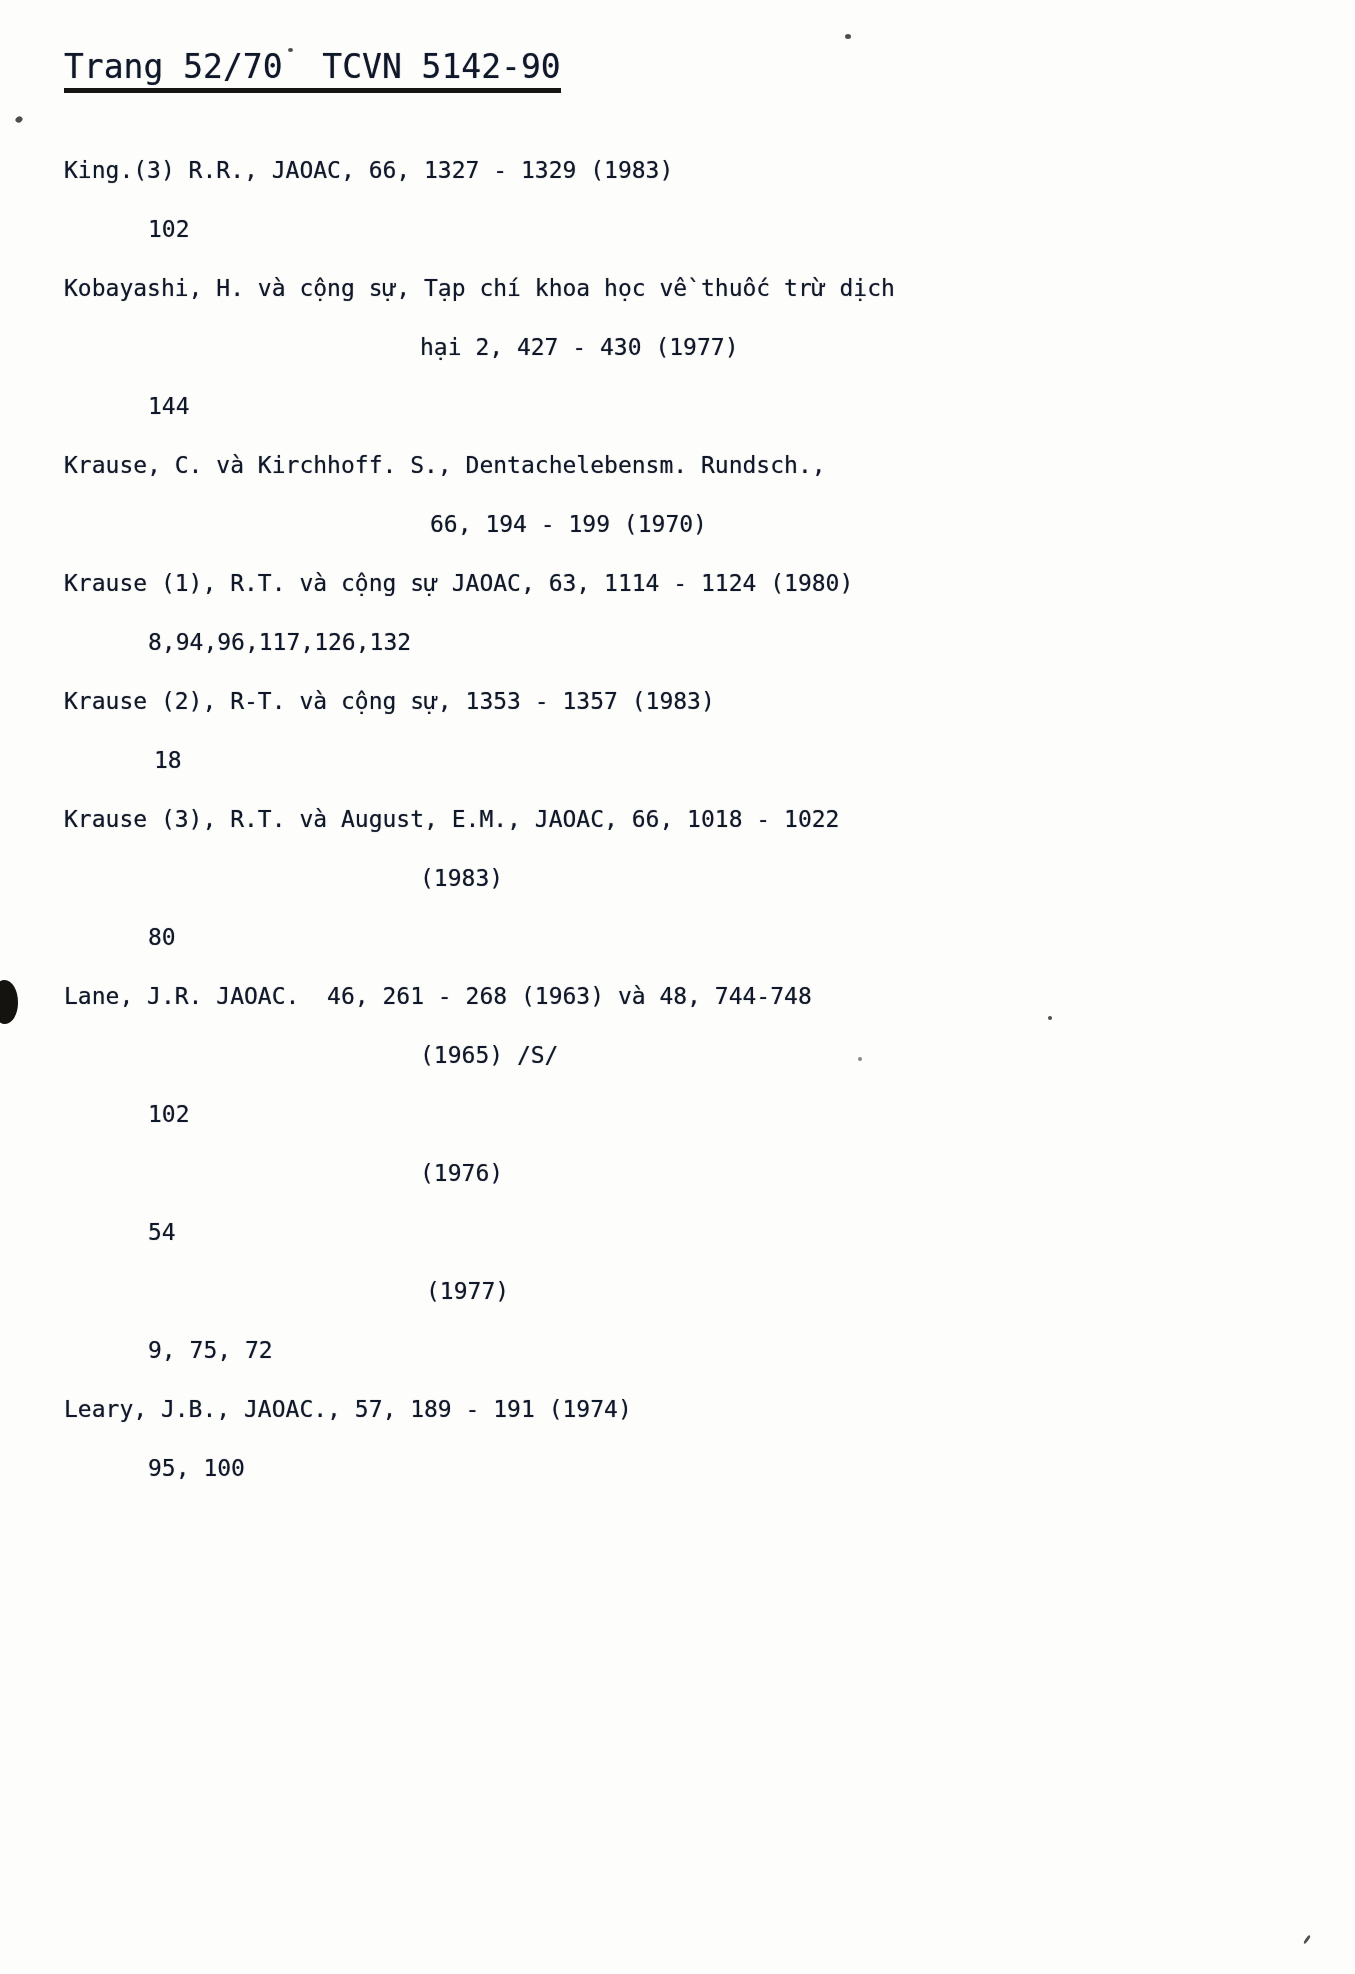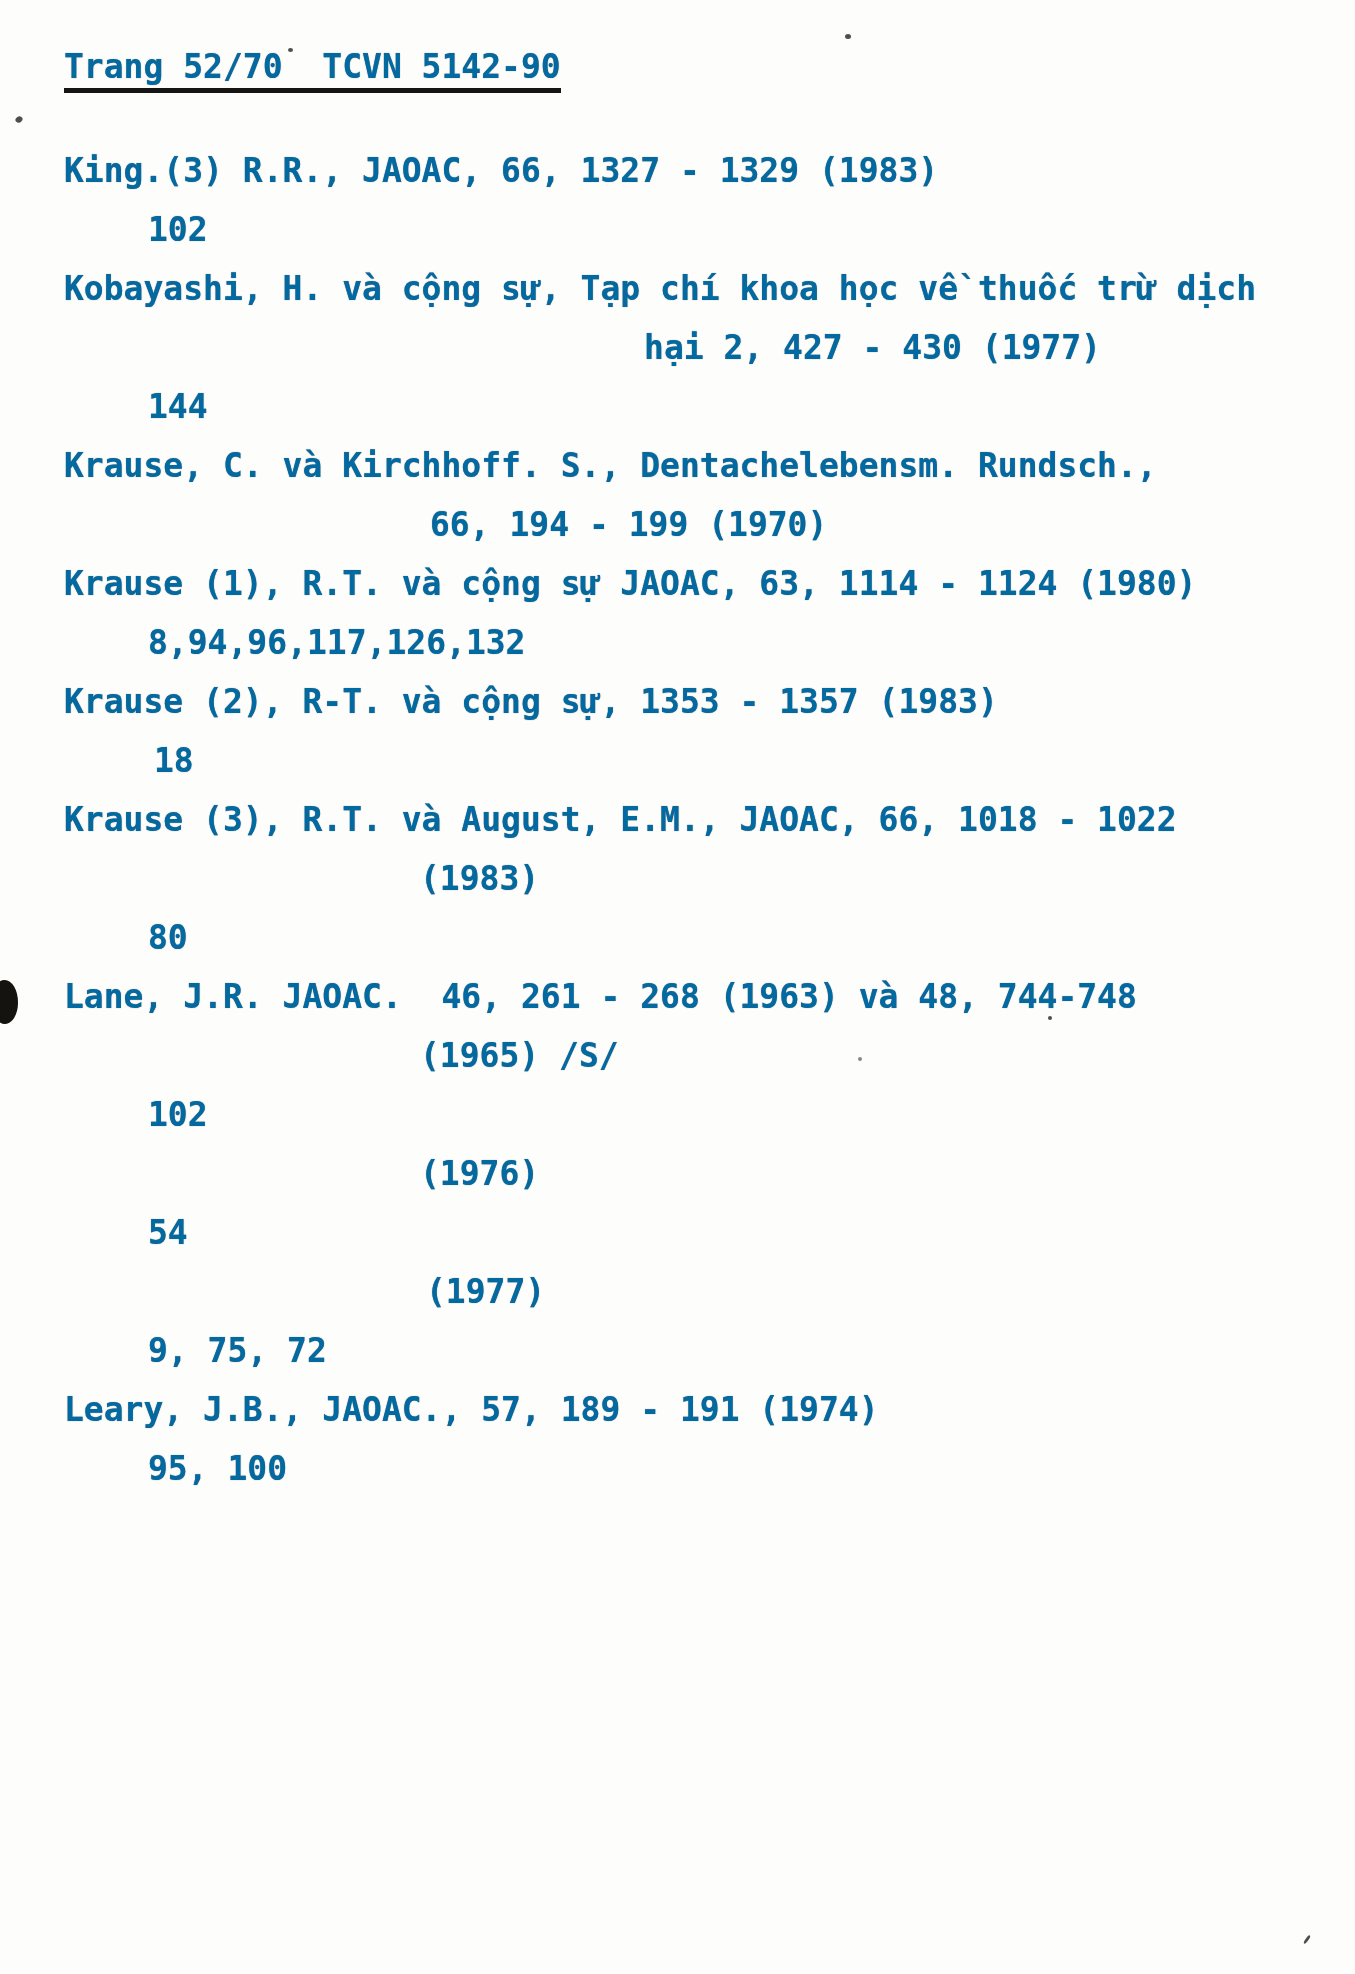--- a/index.html
+++ b/index.html
@@ -9,37 +9,37 @@
   }
   .page {
     position: relative;
     width: 1355px;
     height: 1974px;
     background: #fdfdfc;
     overflow: hidden;
     box-sizing: border-box;
     padding: 48px 30px 0 64px;
     font-family: "DejaVu Sans Mono", "Liberation Mono", monospace;
-    font-weight: bold;
-    color: #0369a1;
+    font-weight: normal;
+    color: #0f172a;
     text-shadow: 0 0 1px rgba(20,18,15,0.55);
   }
   .header {
     margin-bottom: 48px;
   }
   .header-text {
     display: inline-block;
     font-size: 33px;
     line-height: 38px;
     white-space: pre;
     border-bottom: 5px solid #171513;
     padding-bottom: 2px;
   }
   .line {
-    font-size: 33px;
+    font-size: 23px;
     height: 59px;
     line-height: 59px;
     white-space: pre;
   }
   .idx  { margin-left: 84px; }
   .cont { margin-left: 356px; }
   
   .artifact {
     position: absolute;
     background: #151310;
@@ -66,21 +66,21 @@
     <span class="header-text">Trang 52/70  TCVN 5142-90</span>
   </div>
 
   <div class="entry">
     <div class="line main">King.(3) R.R., JAOAC, 66, 1327 - 1329 (1983)</div>
     <div class="line idx">102</div>
   </div>
 
   <div class="entry">
     <div class="line main">Kobayashi, H. và cộng sự, Tạp chí khoa học về thuốc trừ dịch</div>
-    <div class="line cont" style="text-align:center;">hại 2, 427 - 430 (1977)</div>
+    <div class="line cont" style="">hại 2, 427 - 430 (1977)</div>
     <div class="line idx">144</div>
   </div>
 
   <div class="entry">
     <div class="line main">Krause, C. và Kirchhoff. S., Dentachelebensm. Rundsch.,</div>
     <div class="line cont" style="margin-left:366px;">66, 194 - 199 (1970)</div>
   </div>
 
   <div class="entry">
     <div class="line main">Krause (1), R.T. và cộng sự JAOAC, 63, 1114 - 1124 (1980)</div>

